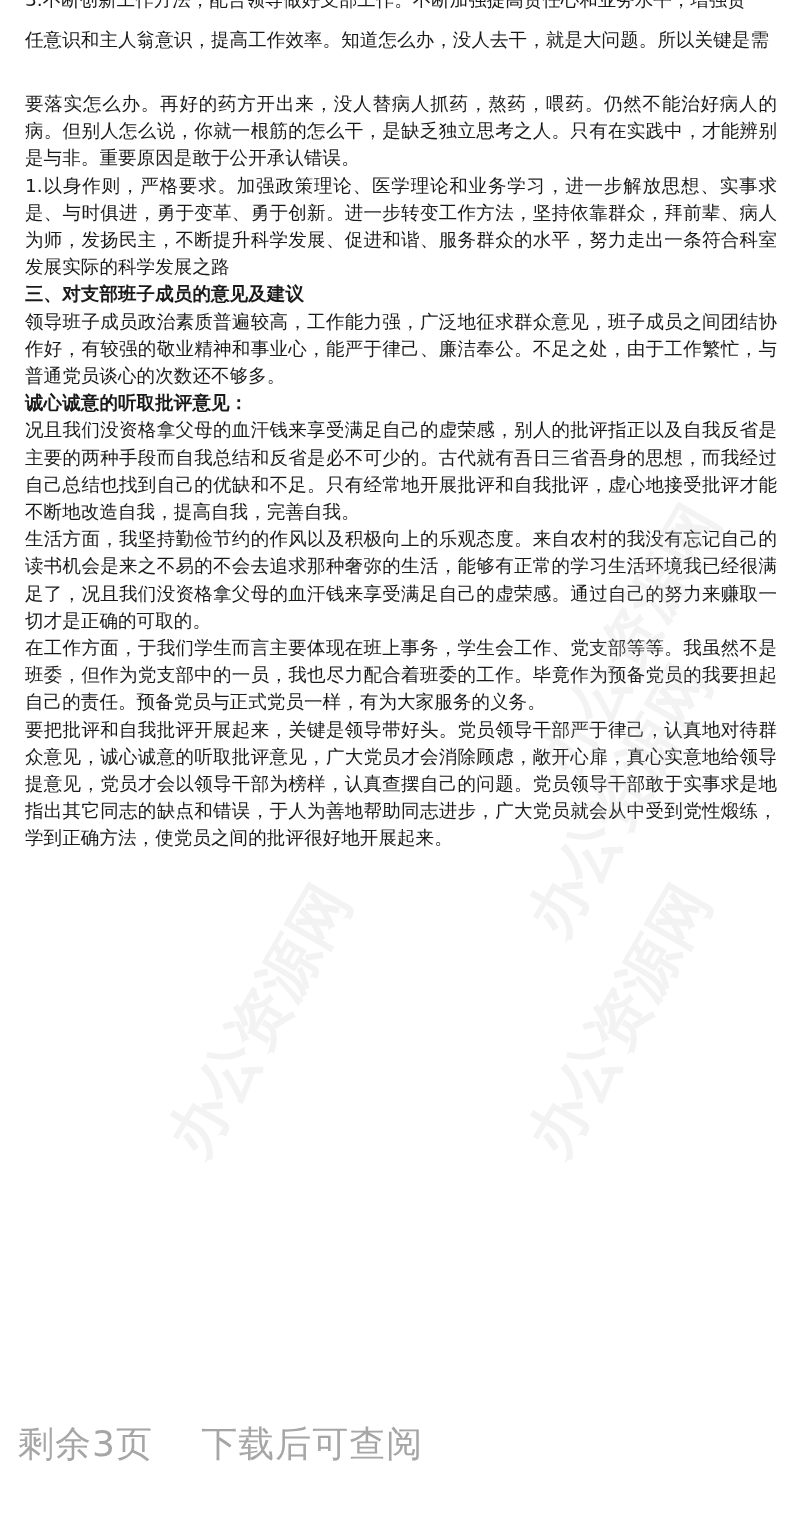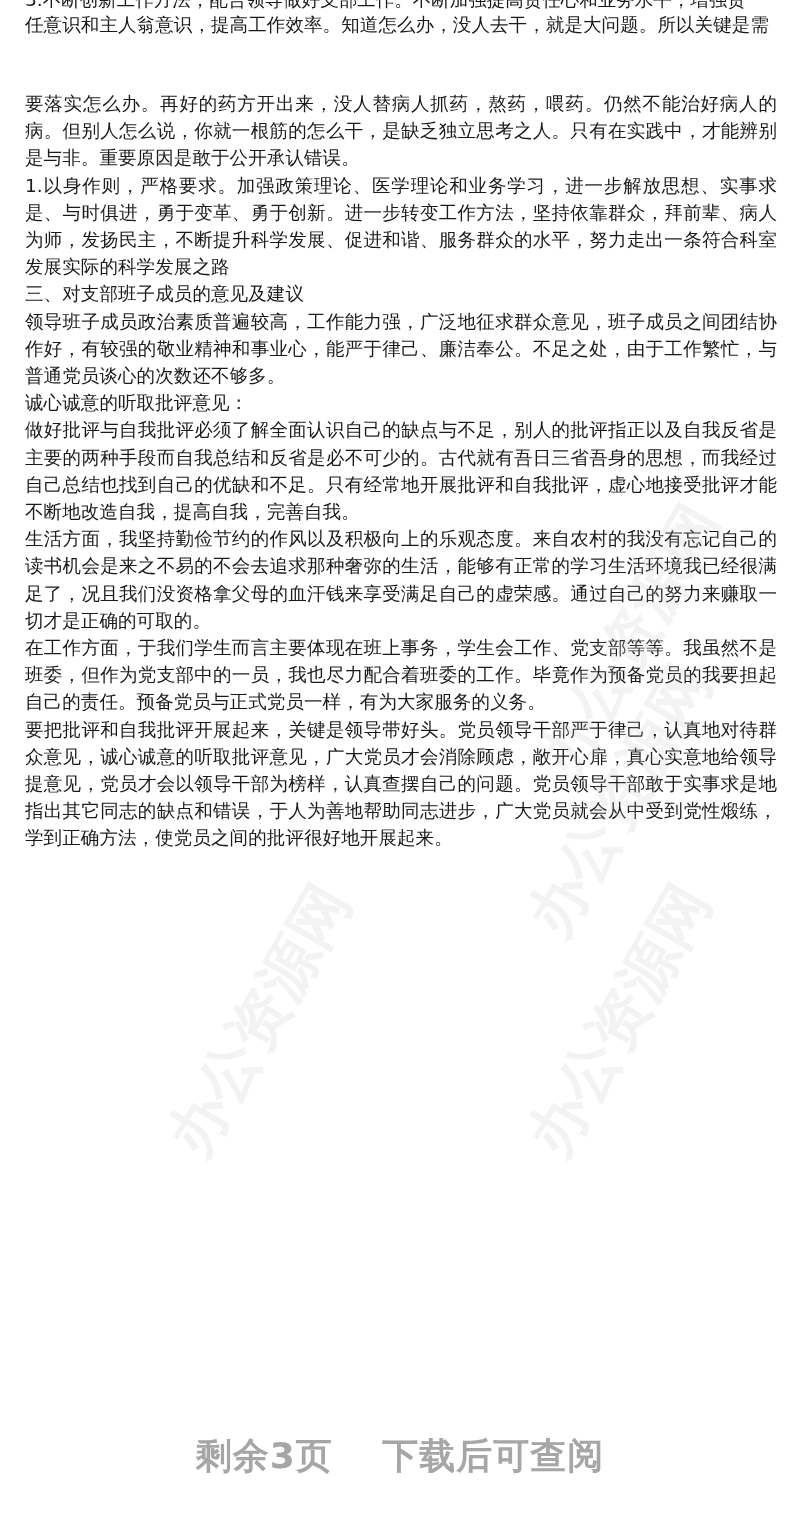--- a/index.html
+++ b/index.html
@@ -2,46 +2,46 @@
 <html><head>
 <meta charset="utf-8">
 <style>
   html, body { margin:0; padding:0; background:#ffffff; }
   body { width:800px; height:1526px; position:relative; overflow:hidden;
          font-family:"DejaVu Sans", "Liberation Sans", sans-serif; color:#1a1a1a; }
   .page { position:absolute; left:0; top:0; width:800px; height:1526px; }
   .block { position:absolute; left:25px; width:752px; font-size:18.5px; line-height:27.2px;
            text-align:justify; text-justify:inter-character; letter-spacing:0.1px; }
   .block p { margin:0; }
-  .bold { font-weight:normal; }
+  .bold { font-weight:bold; }
   .cut { position:absolute; left:25px; top:-14px; width:752px; font-size:18.5px; line-height:27.2px;
          white-space:nowrap; overflow:hidden; }
   .watermark { position:absolute; color:rgba(190,190,190,0.18); font-size:60px; font-weight:bold;
                transform:rotate(-60deg); pointer-events:none; white-space:nowrap; }
-  .footer { position:absolute; left:0; top:1420px; width:800px; text-align:center;
-            font-size:36px; font-weight:bold; color:#a6a6a6; letter-spacing:1px;margin-top:12px; }
+  .footer { position:absolute; left:0; top:1420px; width:800px; 
+            font-size:36px; font-weight:normal; color:#a6a6a6; letter-spacing:1px; }
   .footer span { margin:0 18px; }
 </style>
 </head>
 <body>
 
 <div class="page">
 
   <div class="cut">3.不断创新工作方法，配合领导做好支部工作。不断加强提高责任心和业务水平，增强责</div>
-  <div class="block" style="top:11px;">
+  <div class="block" style="top:26px;">
     <p>任意识和主人翁意识，提高工作效率。知道怎么办，没人去干，就是大问题。所以关键是需</p>
   </div>
 
   <div class="block" style="top:90px;">
     <p>要落实怎么办。再好的药方开出来，没人替病人抓药，熬药，喂药。仍然不能治好病人的病。但别人怎么说，你就一根筋的怎么干，是缺乏独立思考之人。只有在实践中，才能辨别是与非。重要原因是敢于公开承认错误。</p>
     <p>1.以身作则，严格要求。加强政策理论、医学理论和业务学习，进一步解放思想、实事求是、与时俱进，勇于变革、勇于创新。进一步转变工作方法，坚持依靠群众，拜前辈、病人为师，发扬民主，不断提升科学发展、促进和谐、服务群众的水平，努力走出一条符合科室发展实际的科学发展之路</p>
     <p class="bold">三、对支部班子成员的意见及建议</p>
     <p>领导班子成员政治素质普遍较高，工作能力强，广泛地征求群众意见，班子成员之间团结协作好，有较强的敬业精神和事业心，能严于律己、廉洁奉公。不足之处，由于工作繁忙，与普通党员谈心的次数还不够多。</p>
     <p class="bold">诚心诚意的听取批评意见：</p>
-    <p>做好批评与自我批评必须了解全面认识自己的缺点与不足，别人的批评指正以及自我反省是主要的两种手段而自我总结和反省是必不可少的。古代就有吾日三省吾身的思想，而我经过自己总结也找到自己的优缺和不足。只有经常地开展批评和自我批评，虚心地接受批评才能不断地改造自我，提高自我，完善自我。</p>
+    <p>况且我们没资格拿父母的血汗钱来享受满足自己的虚荣感，别人的批评指正以及自我反省是主要的两种手段而自我总结和反省是必不可少的。古代就有吾日三省吾身的思想，而我经过自己总结也找到自己的优缺和不足。只有经常地开展批评和自我批评，虚心地接受批评才能不断地改造自我，提高自我，完善自我。</p>
     <p>生活方面，我坚持勤俭节约的作风以及积极向上的乐观态度。来自农村的我没有忘记自己的读书机会是来之不易的不会去追求那种奢弥的生活，能够有正常的学习生活环境我已经很满足了，况且我们没资格拿父母的血汗钱来享受满足自己的虚荣感。通过自己的努力来赚取一切才是正确的可取的。</p>
     <p>在工作方面，于我们学生而言主要体现在班上事务，学生会工作、党支部等等。我虽然不是班委，但作为党支部中的一员，我也尽力配合着班委的工作。毕竟作为预备党员的我要担起自己的责任。预备党员与正式党员一样，有为大家服务的义务。</p>
     <p>要把批评和自我批评开展起来，关键是领导带好头。党员领导干部严于律己，认真地对待群众意见，诚心诚意的听取批评意见，广大党员才会消除顾虑，敞开心扉，真心实意地给领导提意见，党员才会以领导干部为榜样，认真查摆自己的问题。党员领导干部敢于实事求是地指出其它同志的缺点和错误，于人为善地帮助同志进步，广大党员就会从中受到党性煅练，学到正确方法，使党员之间的批评很好地开展起来。</p>
   </div>
 
   <div class="watermark" style="left:480px; top:600px;">办公资源网</div>
   <div class="watermark" style="left:110px; top:980px;">办公资源网</div>
   <div class="watermark" style="left:470px; top:980px;">办公资源网</div>
   <div class="watermark" style="left:470px; top:760px;">办公资源网</div>
 

